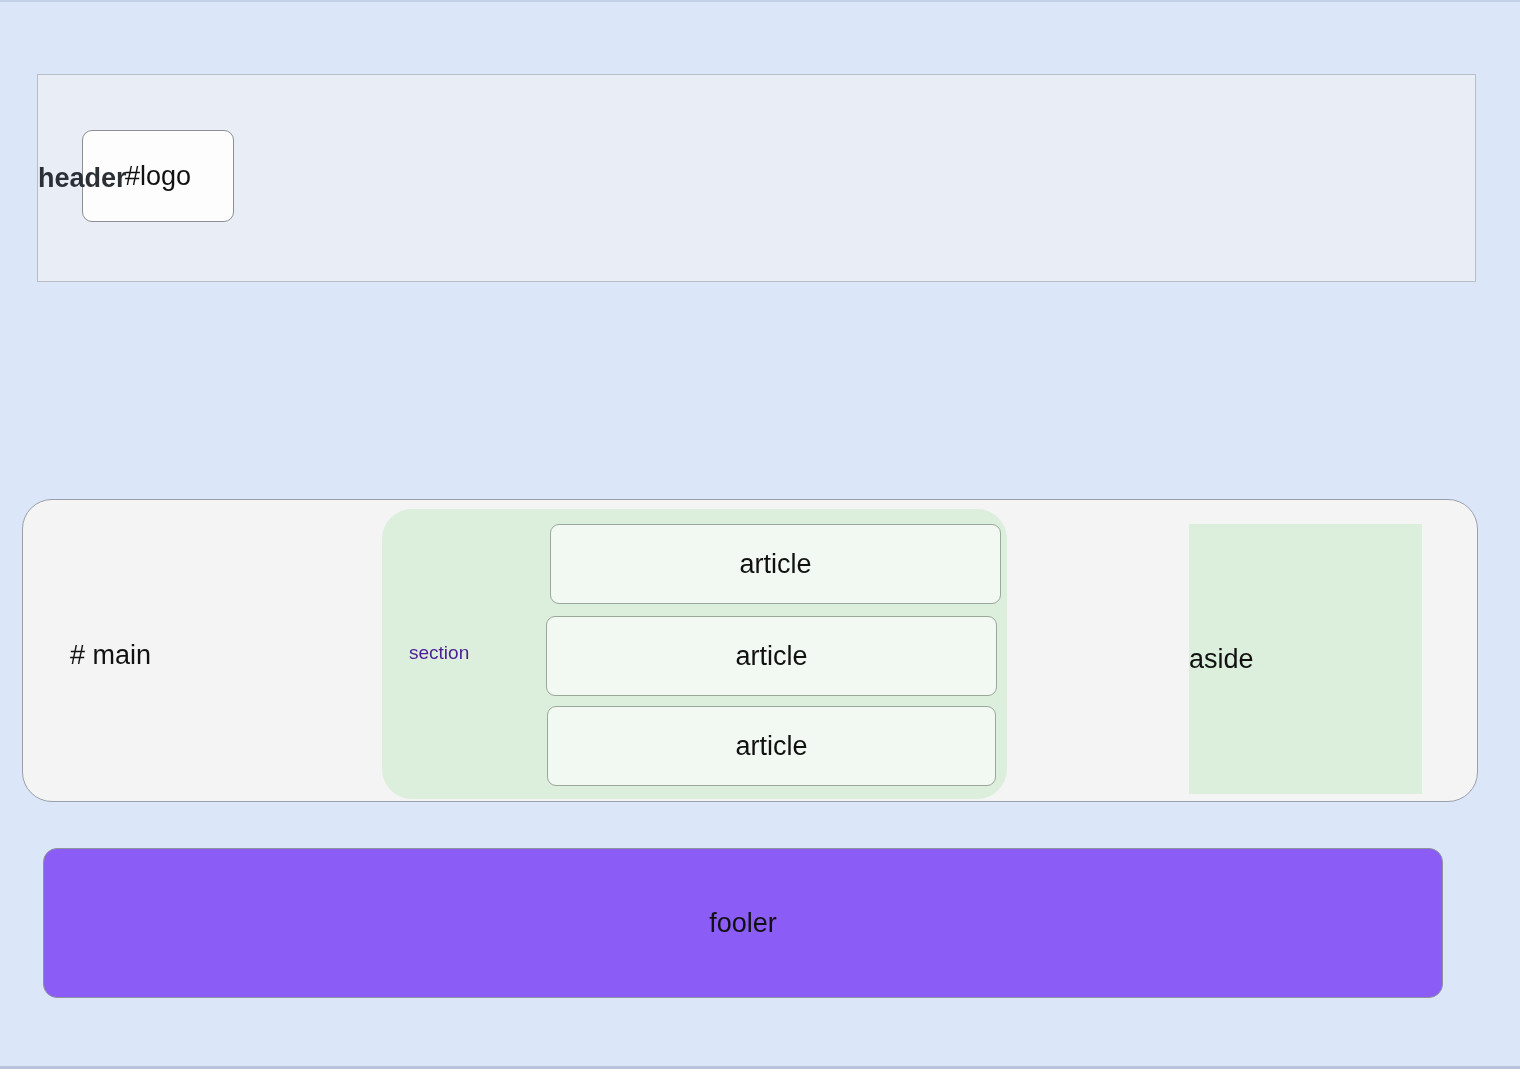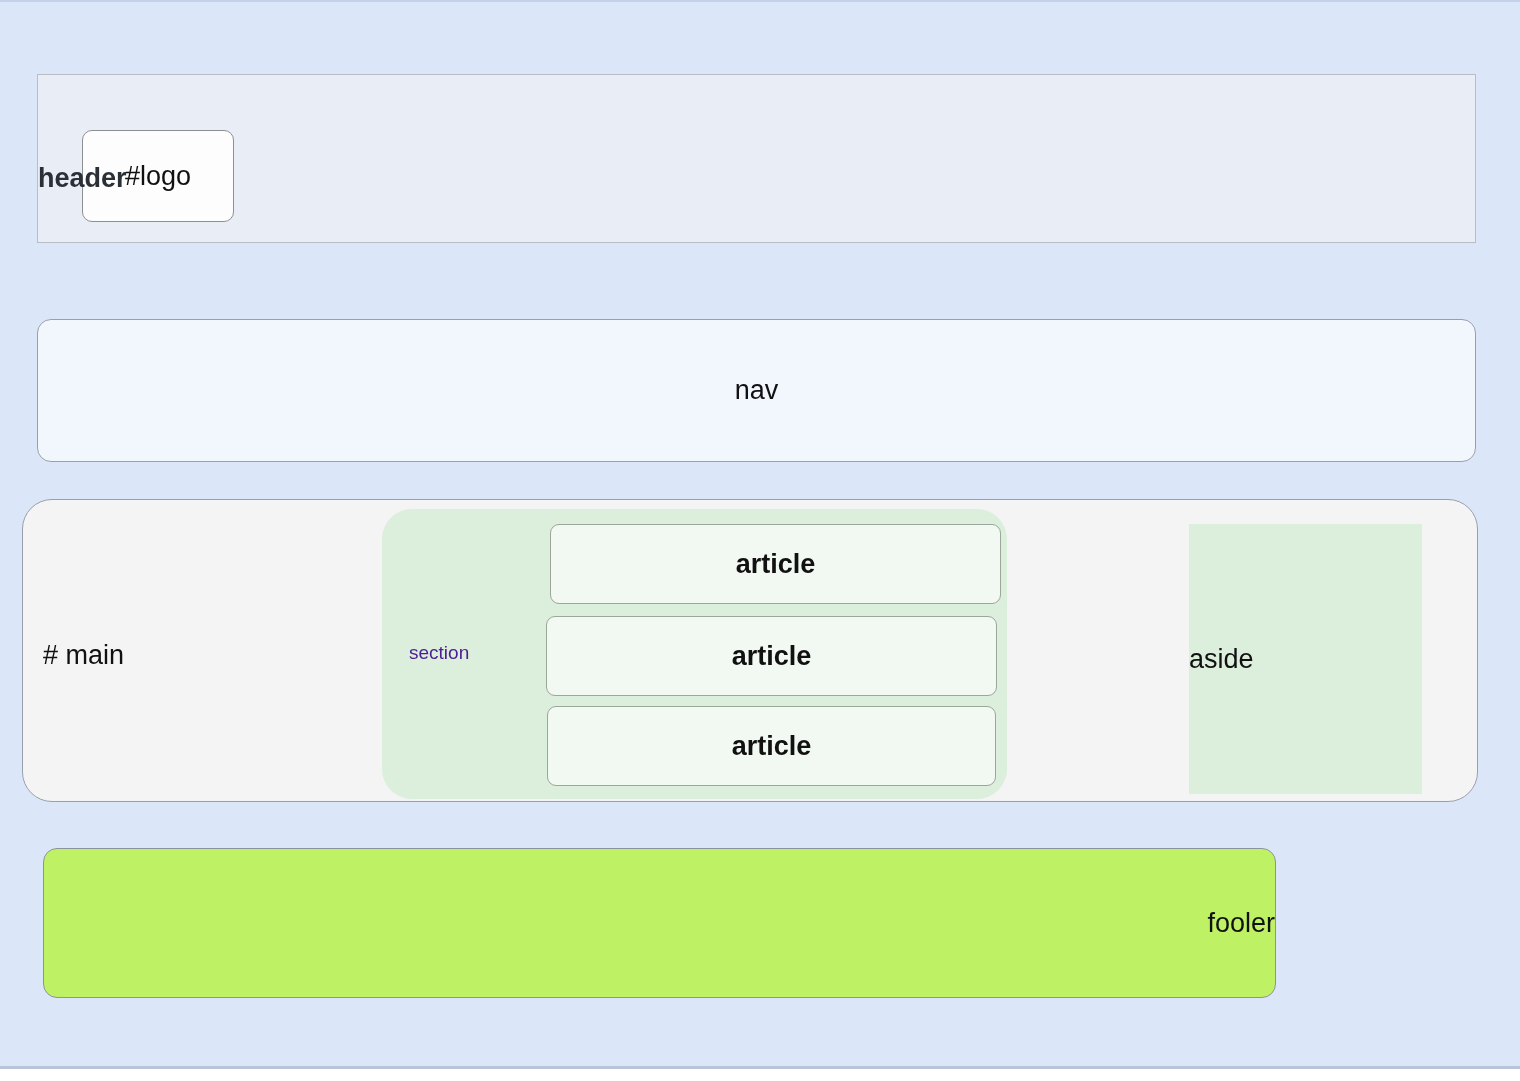--- a/index.html
+++ b/index.html
@@ -42,21 +42,21 @@
     line-height: 1;
     white-space: nowrap;
   }
 
   
   #header-box {
     position: absolute;
     left: 37px;
     top: 72px;
     width: 1439px;
-    height: 169px;
+    height: 208px;
     background: #e9edf6;
     border: 1px solid #b9bdc6;
     box-sizing: border-box;
   }
   #logo-box {
     position: absolute;
     left: 44px;
     top: 55px;
     width: 152px;
     height: 92px;
@@ -101,21 +101,21 @@
     top: 497px;
     width: 1456px;
     height: 303px;
     background: #f4f4f4;
     border: 1px solid #9aa0ab;
     border-radius: 30px;
     box-sizing: border-box;
   }
   #main-label {
     position: absolute;
-    left: 20px;
+    left: 47px;
     top: 140px;
     font-size: 27px;
     color: #111111;
   }
 
   
   #section-box {
     position: absolute;
     left: 359px;
     top: 9px;
@@ -135,21 +135,20 @@
 
   .article-box {
     position: absolute;
     background: #f2f8f2;
     border: 1px solid #9ba79b;
     border-radius: 9px;
     box-sizing: border-box;
     display: flex;
     align-items: center;
     justify-content: center;
-    font-weight: bold;
   }
   #article-0 { left: 168px; top: 15px;  width: 451px; height: 80px; }
   #article-1 { left: 164px; top: 107px; width: 451px; height: 80px; }
   #article-2 { left: 165px; top: 197px; width: 449px; height: 80px; }
 
   
   #aside-box {
     position: absolute;
     left: 1166px;
     top: 24px;
@@ -161,46 +160,43 @@
     display: flex;
     align-items: center;
     justify-content: flex-start;
   }
 
   
   #footer-box {
     position: absolute;
     left: 43px;
     top: 846px;
-    width: 1233px;
+    width: 1400px;
     height: 150px;
-    background: #bef264;
+    background: #8b5cf6;
     border: 1px solid #8d939e;
     border-radius: 14px;
     box-sizing: border-box;
     display: flex;
     align-items: center;
-    justify-content: flex-end;
+    justify-content: center;
   }
 </style>
 </head>
 <body>
 
 <div id="page-root">
 
   <div id="header-box">
     <div id="logo-box">
       <span class="lbl">#logo</span>
     </div>
     <div id="header-label">header</div>
   </div>
 
-  <div id="nav-box">
-    <span class="lbl">nav</span>
-  </div>
 
   <div id="main-box">
 
     <div id="main-label"># main</div>
 
     <div id="section-box">
       <div id="section-label">section</div>
 
       <div class="article-box" id="article-0">
         <span class="lbl">article</span>

